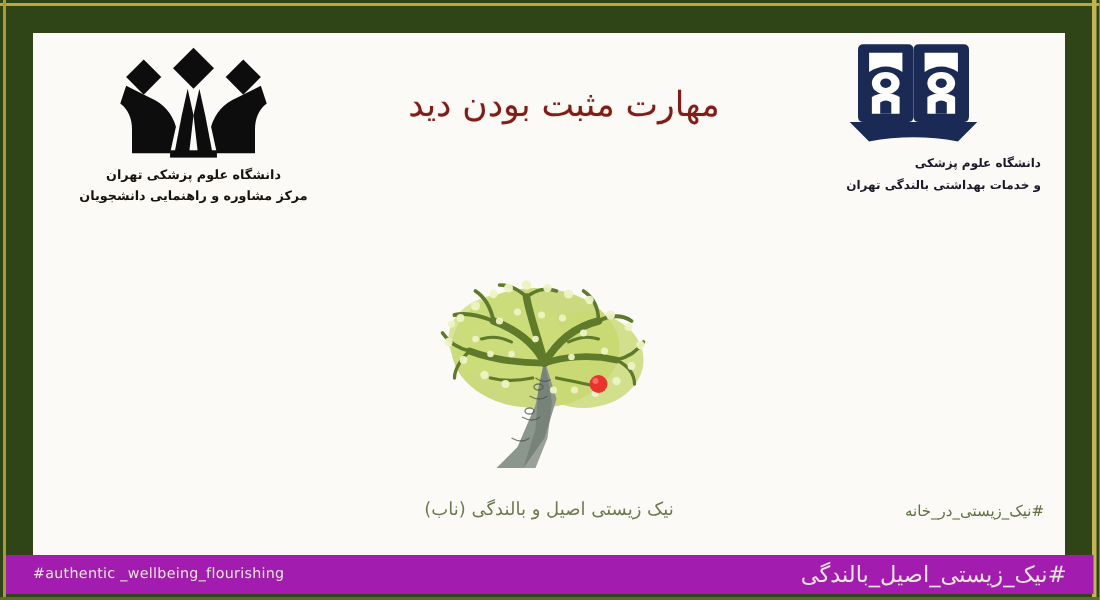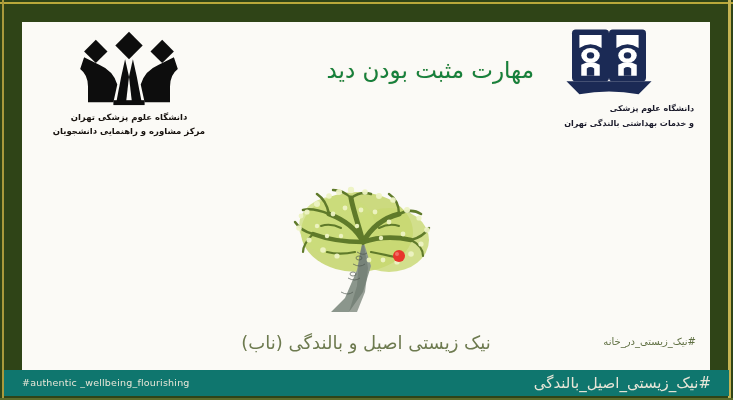--- a/index.html
+++ b/index.html
@@ -40,22 +40,22 @@
   .mark-left{width:100%;height:82px;display:block;}
   .logo-left-cap{
     font-family:"DejaVu Sans","Liberation Sans",sans-serif;
     font-size:8.5px;color:#17120e;line-height:14px;direction:rtl;
     margin-top:2px;letter-spacing:.1px;font-weight:600;
   }
 
   
   .title{
     position:absolute;left:196px;top:30px;width:316px;
-    text-align:right;direction:rtl;
-    color:#15803d;
+    text-align:center;direction:rtl;
+    color:#7f1d1d;
     font-family:"DejaVu Sans","Liberation Sans",sans-serif;
     font-size:23px;line-height:36px;font-weight:400;
     text-shadow:0 0 1px rgba(200,131,44,.35);
   }
   .title .l2{display:block;}
 
   
   .logo-right{position:absolute;right:16px;top:2px;width:170px;text-align:right;}
   .mark-right{width:100%;height:74px;display:block;}
   .logo-right-cap{
@@ -69,31 +69,31 @@
 
   
   .caprow{position:absolute;left:0;bottom:10px;width:688px;height:28px;}
   .cap-left{
     position:absolute;left:18px;top:2px;
     font-size:11.5px;color:#4b5b36;letter-spacing:.2px;
     font-family:"DejaVu Sans","Liberation Sans",sans-serif;
   }
   .cap-center{
     position:absolute;left:0;right:0;top:0;text-align:center;direction:rtl;
-    font-size:18px;color:#6d7a4f;
+    font-size:12px;color:#6d7a4f;
   }
   .cap-right{
     position:absolute;right:14px;top:4px;direction:rtl;
     font-size:10px;color:#5f6f42;
   }
 
   
   .footer{
     position:absolute;left:4px;bottom:4px;width:725px;height:26px;
-    background:#0f766e;
+    background:#a21caf;
   }
   .foot-left{
     position:absolute;left:18px;top:7px;
     font-size:9.5px;color:#e8e6d8;letter-spacing:.2px;
   }
   .foot-right{
     position:absolute;right:18px;top:4px;direction:rtl;
     font-size:15px;color:#e8e6d8;
   }
 </style>

